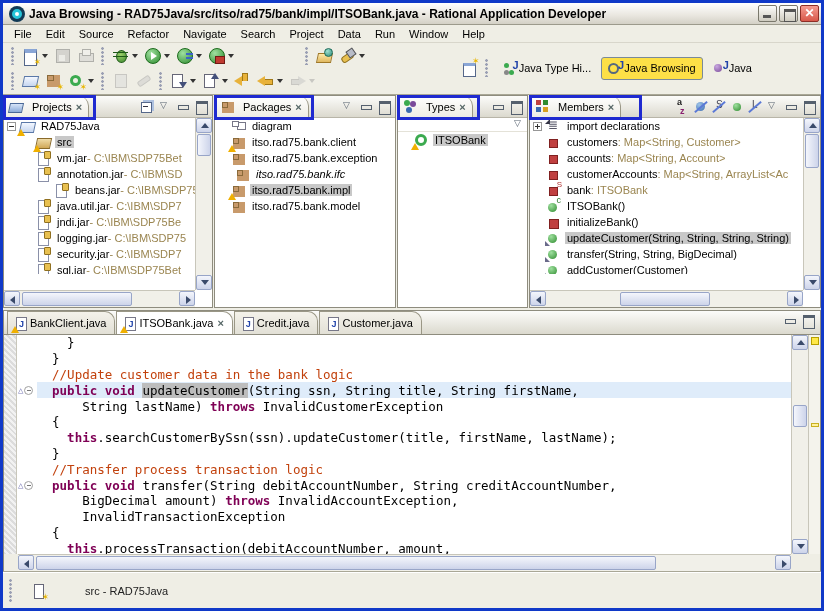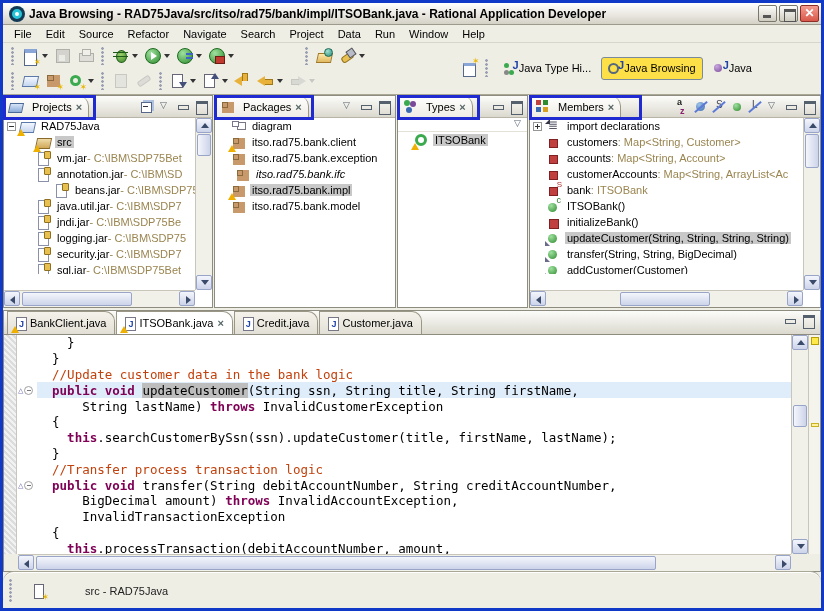--- a/index.html
+++ b/index.html
@@ -178,21 +178,21 @@
   .ctext.cur{background:#DFECFA;}
   .kw{color:#7F0055;font-weight:bold;}
   .com{color:#c2410c;}
   .wsel{background:#BDBDBD;}
   .overview{position:absolute;right:0;top:24px;bottom:17px;width:12px;background:#F4F3EC;border-left:1px solid #C8C6BA;}
   .ov-sq{position:absolute;left:2px;top:2px;width:8px;height:8px;background:#FFE84A;border:1px solid #B8A000;}
   .ov-dash{position:absolute;left:2px;top:40%;width:8px;height:4px;background:#FFF1A0;border:1px solid #C8B020;}
   .ed-vscroll{position:absolute;right:12px;top:24px;bottom:17px;width:17px;background:#F1F0E9;border-left:1px solid #C8C6BA;}
   
   .statusbar{position:absolute;left:0;top:569px;width:818px;height:36px;background:#EFEEE5;border-top:1px solid #FFF;
-    box-shadow:0 -1px 0 #A9A796;display:flex;align-items:center;border-radius:11px;}
+    box-shadow:0 -1px 0 #A9A796;display:flex;align-items:center;}
   .statusbar .grip{height:24px;margin-left:6px;}
   .ic-fastview{position:relative;width:16px;height:17px;margin-left:14px;flex:none;}
   .ic-fastview:before{content:"";position:absolute;left:3px;top:2px;width:8px;height:13px;background:#fff;border:1px solid #667;}
   .status-text{margin-left:38px;color:#222;}
 </style>
 </head>
 <body>
 
 <div class="window">
 

